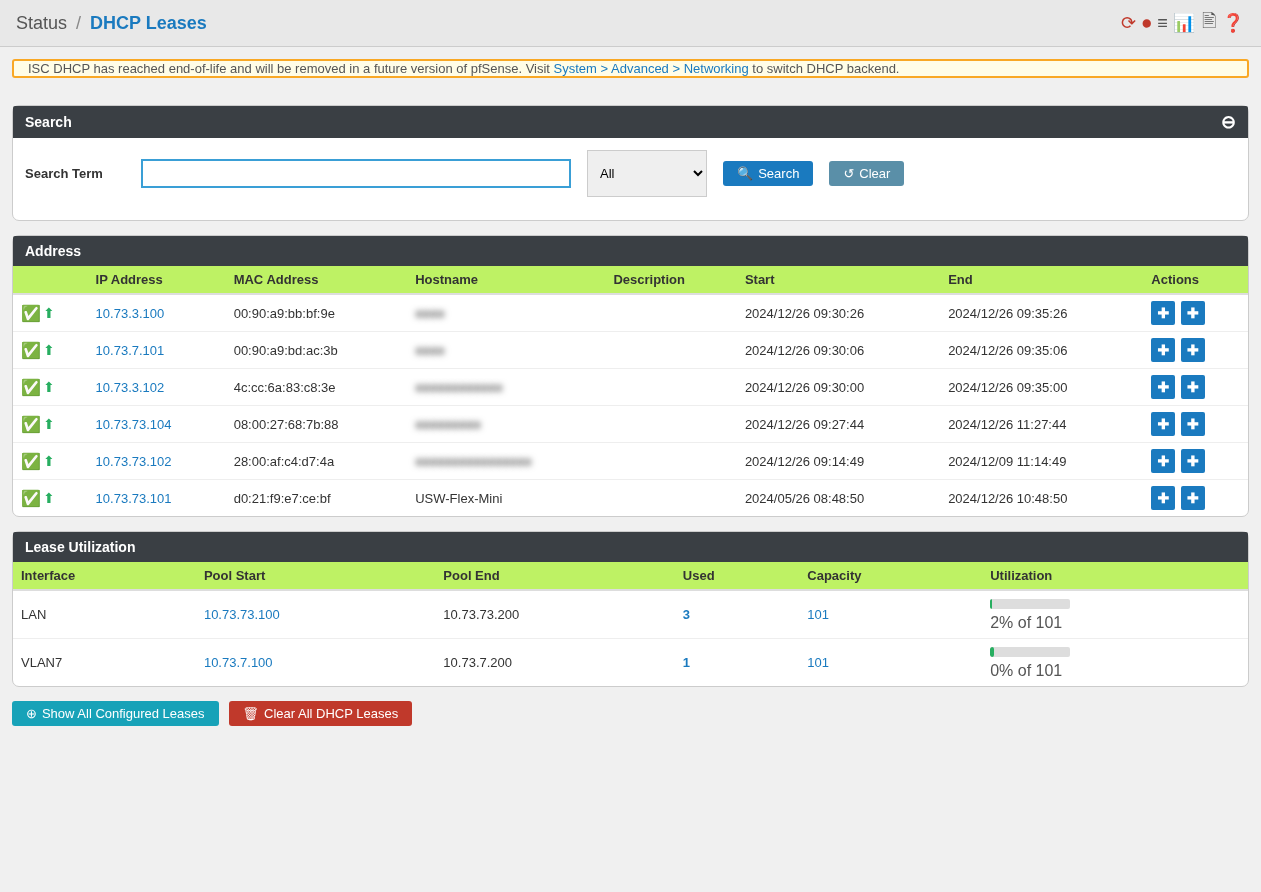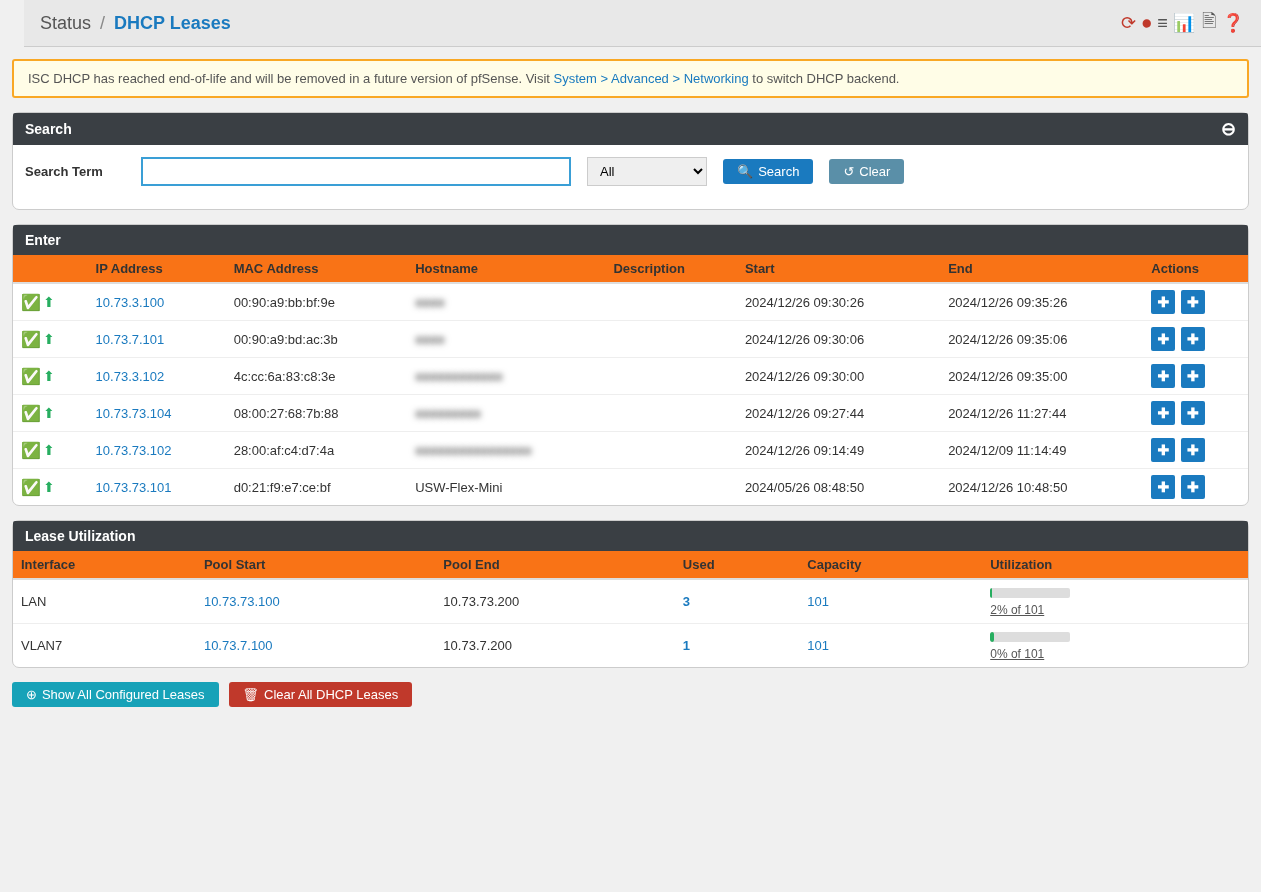--- a/index.html
+++ b/index.html
@@ -1,68 +1,68 @@
 <!DOCTYPE html>
 <html><head>
   <meta charset="utf-8">
   <style>
     * { box-sizing: border-box; margin: 0; padding: 0; }
     body { font-family: Arial, Helvetica, sans-serif; font-size: 13px; background: #f0f0f0; color: #333; }
 
     
-    .header { background: #e8e8e8; border-bottom: 1px solid #ccc; padding: 8px 16px; display: flex; align-items: center; justify-content: space-between; margin-left: 24px; }
+    .header { background: #e8e8e8; border-bottom: 1px solid #ccc; padding: 8px 16px; display: flex; align-items: center; justify-content: space-between; }
     .header-title { font-size: 18px; font-weight: normal; color: #333; }
     .header-title span.status { color: #555; }
     .header-title span.separator { color: #888; margin: 0 4px; }
     .header-title span.page { color: #1a7abf; font-weight: bold; }
     .header-icons { display: flex; gap: 6px; align-items: center; }
     .header-icon { font-size: 18px; color: #c0392b; cursor: pointer; }
     .header-icon.gray { color: #555; }
 
     
     .main { padding: 12px; max-width: 1261px; }
 
     
-    .warning-banner { background: #fffde7; border: 2px solid #f9a825; border-radius: 3px; padding: 10px 14px; margin-bottom: 14px; font-size: 13px; color: #555; }
+    .warning-banner { background: #fffde7; border: 2px solid #f9a825; border-radius: 3px; padding: 0 14px; margin-bottom: 27px; font-size: 13px; color: #555; }
     .warning-banner a { color: #1a7abf; text-decoration: none; }
 
     
     .panel { border: 1px solid #ccc; border-radius: 7px; margin-bottom: 14px; background: #fff; }
     .panel-header { background: #3a3f44; color: #fff; padding: 7px 12px; display: flex; justify-content: space-between; align-items: center; font-size: 14px; font-weight: bold; border-radius: 2px 2px 0 0; }
     .panel-body { padding: 12px; }
 
     
     .search-row { display: flex; align-items: center; gap: 16px; margin-bottom: 11px; }
     .search-label { font-weight: bold; width: 100px; flex-shrink: 0; }
     .search-input { border: 2px solid #3a9fd6; padding: 5px 8px; width: 430px; font-size: 13px; outline: none; }
-    .search-select { border: 1px solid #ccc; padding: 5px 8px; font-size: 13px; min-width: 120px; }
+    .search-select { border: 1px solid #ccc; padding: 14px 8px; font-size: 13px; min-width: 120px; }
     .btn { padding: 5px 14px; font-size: 13px; cursor: pointer; border-radius: 3px; border: none; display: inline-flex; align-items: center; gap: 5px; }
     .btn-primary { background: #1a7abf; color: #fff; }
     .btn-default { background: #5a8fa8; color: #fff; }
     .btn-danger { background: #c0392b; color: #fff; }
     .btn-info { background: #17a2b8; color: #fff; }
     .search-hint { font-size: 12px; color: #777; margin-left: 110px; }
 
     
     table { width: 100%; border-collapse: collapse; font-size: 13px; }
-    th { background: #f97316; font-weight: bold; padding: 6px 8px; border-bottom: 2px solid #ddd; text-align: left; color: #333; }
+    th { background: #bef264; font-weight: bold; padding: 6px 8px; border-bottom: 2px solid #ddd; text-align: left; color: #333; }
     td { padding: 6px 8px; border-bottom: 1px solid #eee; vertical-align: middle; }
     tr:last-child td { border-bottom: none; }
     .ip-link { color: #1a7abf; text-decoration: none; text-align: right; }
 
     
     .status-icons { display: flex; align-items: center; gap: 2px; }
     .icon-check { color: #3a9fd6; font-size: 16px; }
     .icon-up { color: #27ae60; font-size: 14px; }
 
     
     .action-btn { display: inline-flex; align-items: center; justify-content: center; width: 24px; height: 24px; background: #1a7abf; color: #fff; border: none; cursor: pointer; font-size: 14px; font-weight: bold; border-radius: 2px; }
     .util-bar-container { height: 10px; background: #ddd; width: 80px; border-radius: 2px; overflow: hidden; display: inline-block; margin-right: 6px; }
     .util-bar { height: 100%; background: #27ae60; border-radius: 2px; }
-    .util-text { font-size: 12px; color: #555; text-decoration: underline; }
+    .util-text { font-size: 16px; color: #555; }
     .util-cell { display: flex; flex-direction: column; gap: 2px; }
 
     
     .bottom-buttons { display: flex; gap: 10px; margin-top: 10px; }
 
     
     .collapse-icon { font-size: 18px; color: #fff; cursor: pointer; line-height: 1; }
 
     
     .blurred { color: transparent; text-shadow: 0 0 6px rgba(0,0,0,0.5); user-select: none; font-size: 12px; }
@@ -117,21 +117,21 @@
         <button class="btn btn-default">
           <span>↺</span>
           <span>Clear</span>
         </button>
       </div>
     </div>
   </div>
 
   <div class="panel">
     <div class="panel-header">
-      <span>Enter</span>
+      <span>Address</span>
     </div>
     <div>
       <table>
         <thead>
           <tr>
             <th></th>
             <th>IP Address</th>
             <th>MAC Address</th>
             <th>Hostname</th>
             <th>Description</th>

